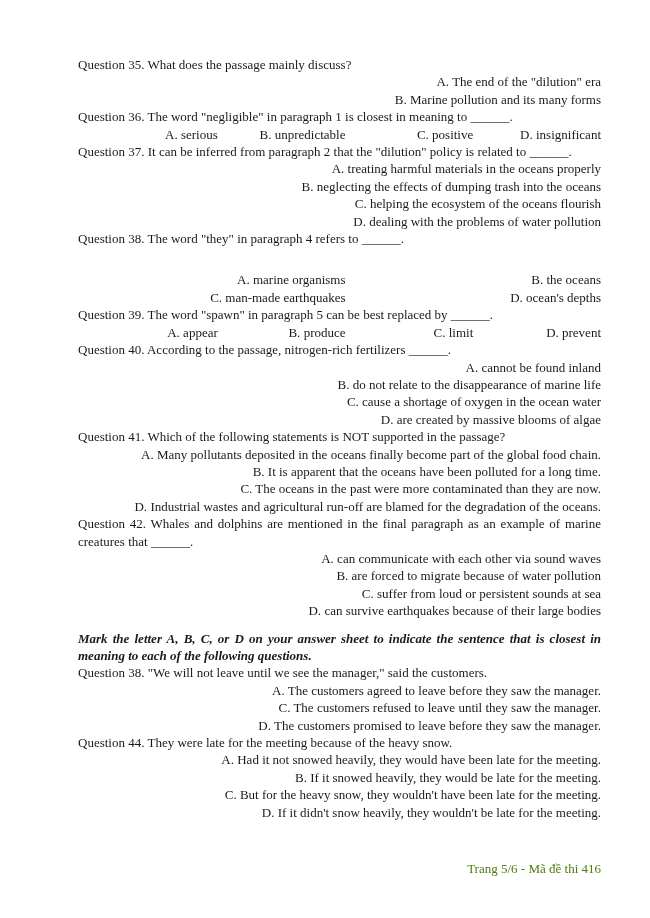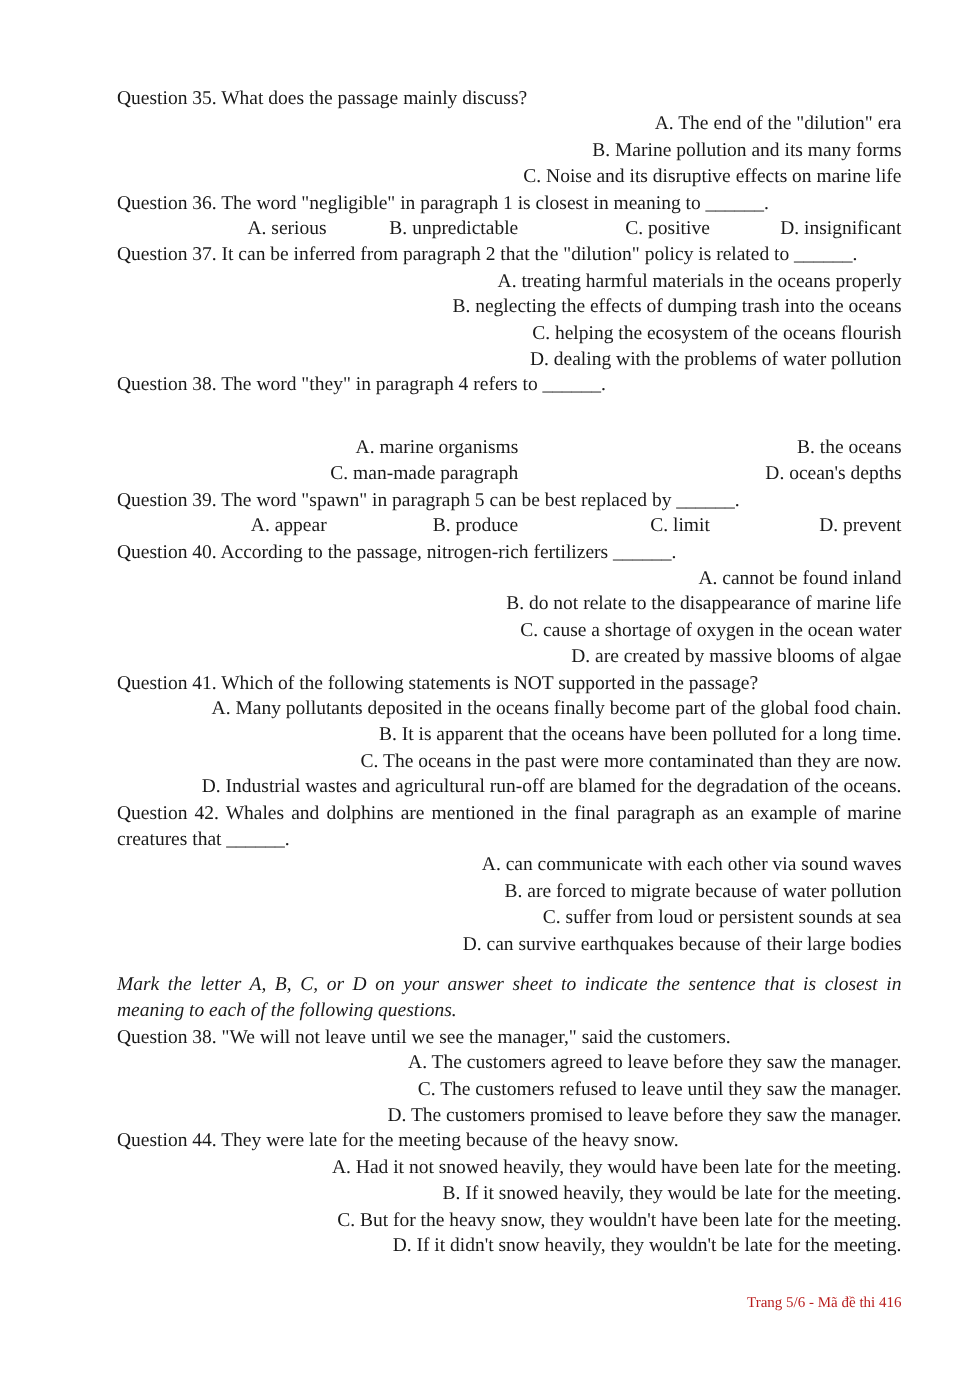--- a/index.html
+++ b/index.html
@@ -18,43 +18,42 @@
     left: 78px; top: 56px;
     width: 523px;
   }
   .q-head { text-align: left; }
   .q-head.justify { text-align: justify; }
   .bold { font-weight: normal; }
   .opts { padding-left: 12px; text-align: right; }
   .opts.row4 { display: grid; grid-template-columns: repeat(4, 1fr); }
   .opts.grid2 { display: grid; grid-template-columns: 1fr 1fr; margin-top: 24px; }
   .instruction {
-    font-weight: normal;
+    font-weight: bold;
     font-style: italic;
     text-align: justify;
     margin-top: 10px;
   }
   .footer {
     position: absolute;
     top: 860px;
     right: 49px;
-    font-size: 10px;
-    color: #b91c1c;
+    font-size: 13px;
+    color: #4d7c0f;
   }
 </style>
 </head>
 <body>
 
 <div class="content">
     <div class="question">
       <div class="q-head"><span class="bold">Question 35. </span><span>What does the passage mainly discuss?</span></div>
       <div class="opts stack">
         <div class="opt"><span class="bold">A. </span><span>The end of the "dilution" era</span></div>
         <div class="opt"><span class="bold">B. </span><span>Marine pollution and its many forms</span></div>
-        <div class="opt"><span class="bold">C. </span><span>Noise and its disruptive effects on marine life</span></div>
       </div>
     </div>
     <div class="question">
       <div class="q-head"><span class="bold">Question 36. </span><span>The word "</span><span class="bold">negligible</span><span>" in paragraph 1 is closest in meaning to ______.</span></div>
       <div class="opts row4">
         <div class="opt"><span class="bold">A. </span><span>serious</span></div>
         <div class="opt"><span class="bold">B. </span><span>unpredictable</span></div>
         <div class="opt"><span class="bold">C. </span><span>positive</span></div>
         <div class="opt"><span class="bold">D. </span><span>insignificant</span></div>
       </div>
@@ -66,21 +65,21 @@
         <div class="opt"><span class="bold">B. </span><span>neglecting the effects of dumping trash into the oceans</span></div>
         <div class="opt"><span class="bold">C. </span><span>helping the ecosystem of the oceans flourish</span></div>
         <div class="opt"><span class="bold">D. </span><span>dealing with the problems of water pollution</span></div>
       </div>
     </div>
     <div class="question">
       <div class="q-head"><span class="bold">Question 38. </span><span>The word "</span><span class="bold">they</span><span>" in paragraph 4 refers to ______.</span></div>
       <div class="opts grid2">
         <div class="opt"><span class="bold">A. </span><span>marine organisms</span></div>
         <div class="opt"><span class="bold">B. </span><span>the oceans</span></div>
-        <div class="opt"><span class="bold">C. </span><span>man-made paragraph</span></div>
+        <div class="opt"><span class="bold">C. </span><span>man-made earthquakes</span></div>
         <div class="opt"><span class="bold">D. </span><span>ocean's depths</span></div>
       </div>
     </div>
     <div class="question">
       <div class="q-head"><span class="bold">Question 39. </span><span>The word "</span><span class="bold">spawn</span><span>" in paragraph 5 can be best replaced by ______.</span></div>
       <div class="opts row4">
         <div class="opt"><span class="bold">A. </span><span>appear</span></div>
         <div class="opt"><span class="bold">B. </span><span>produce</span></div>
         <div class="opt"><span class="bold">C. </span><span>limit</span></div>
         <div class="opt"><span class="bold">D. </span><span>prevent</span></div>

